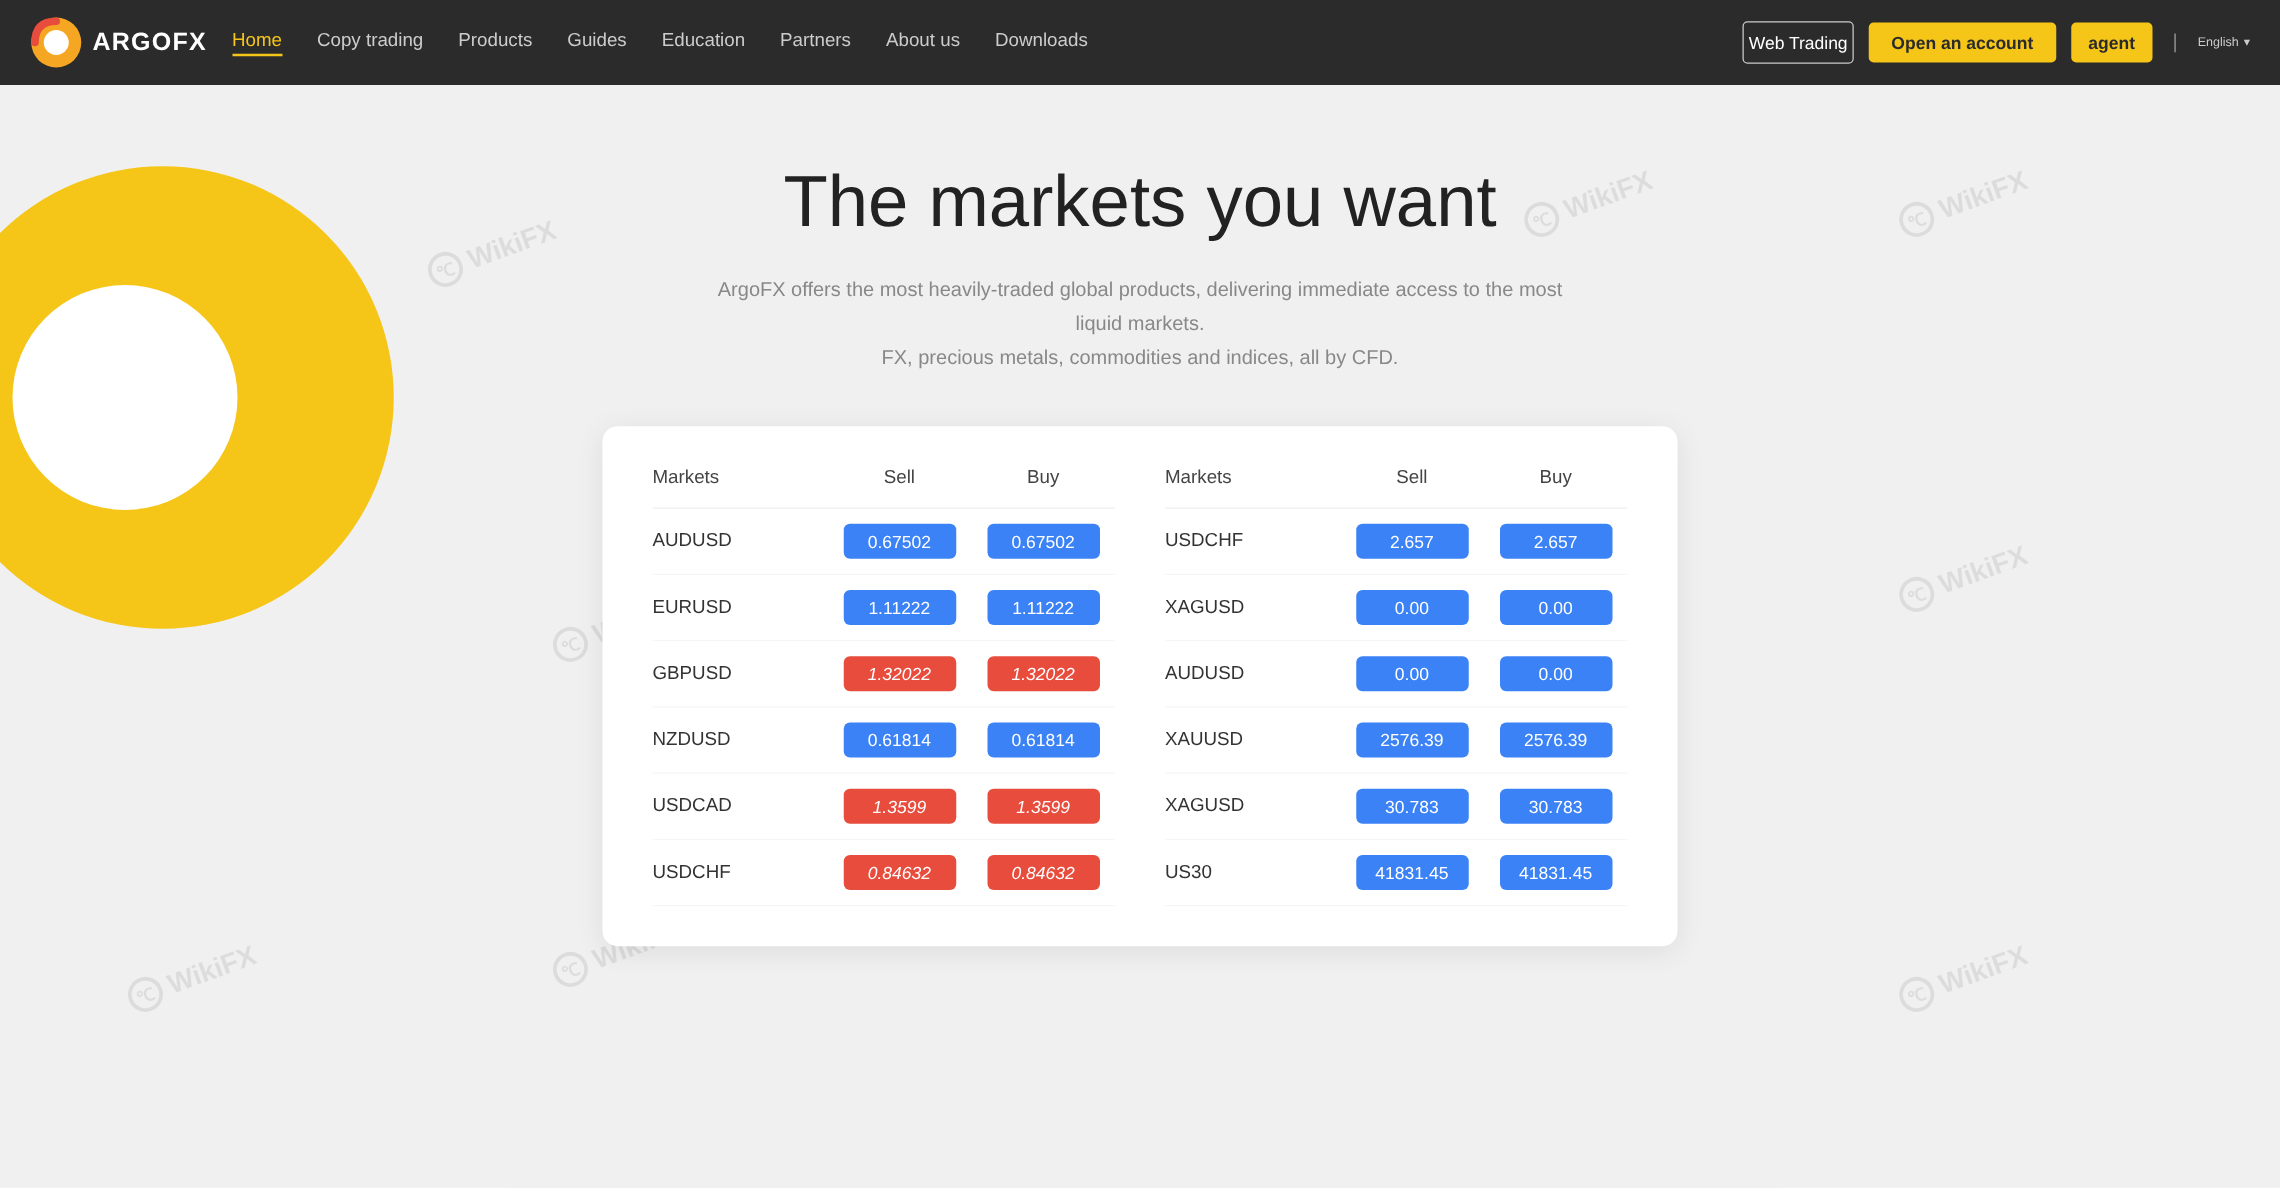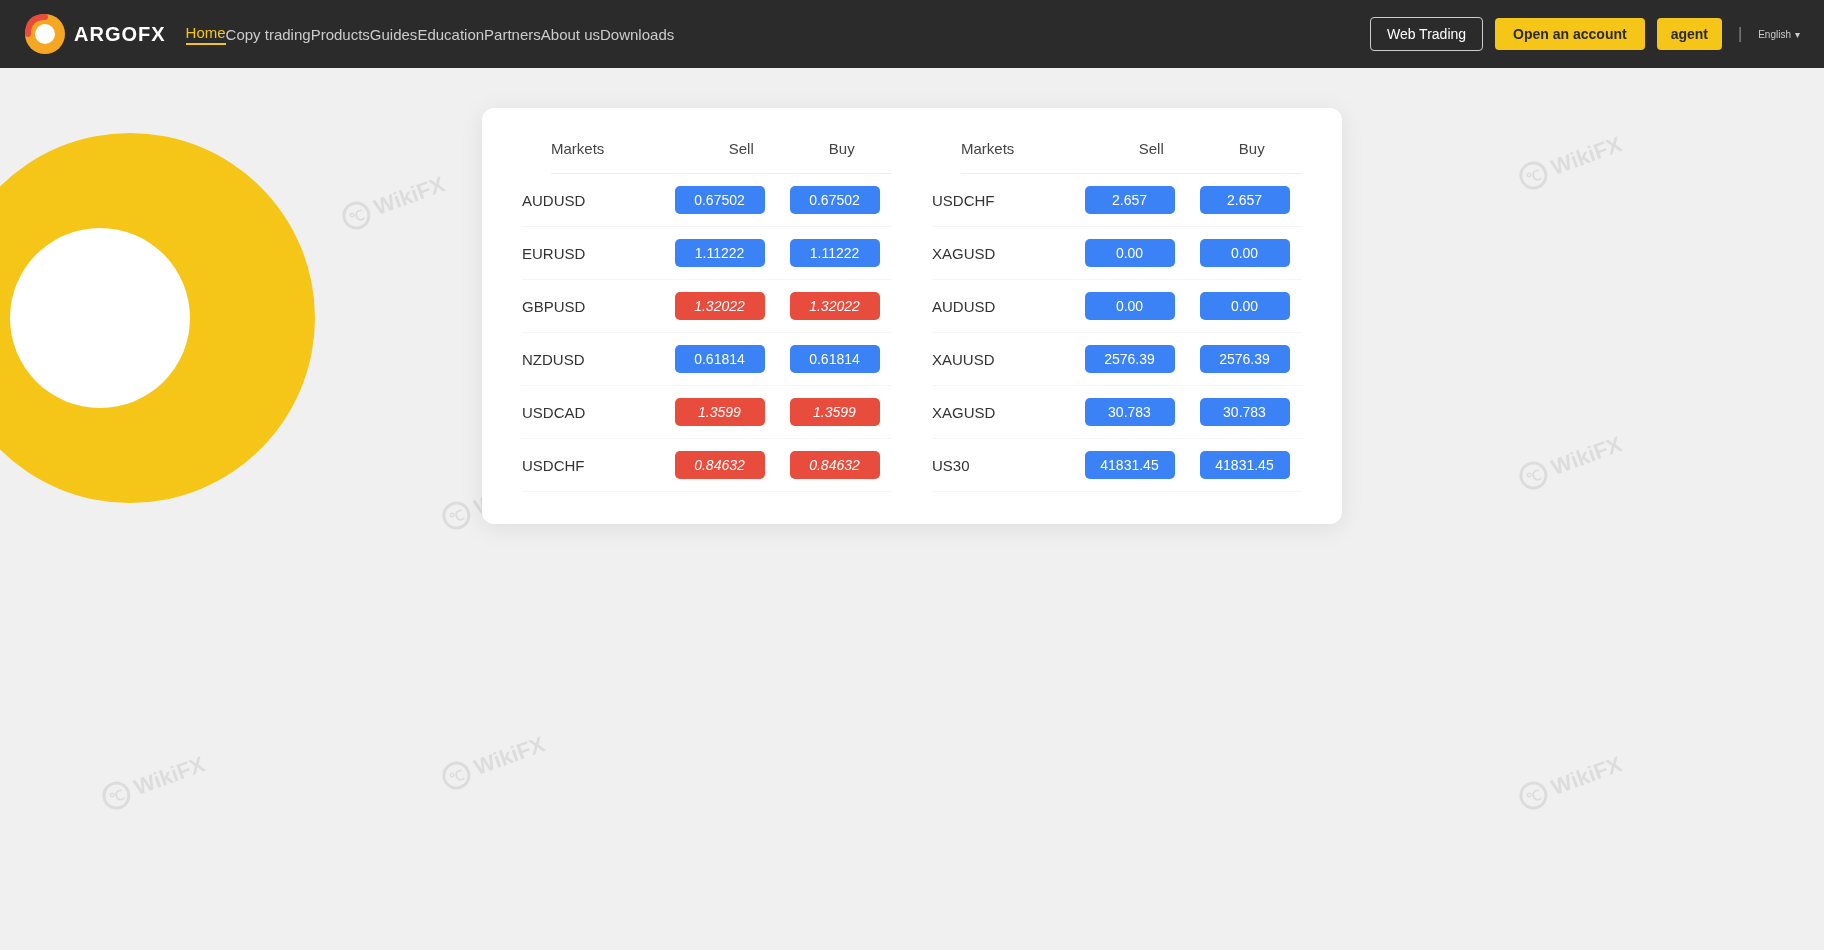--- a/index.html
+++ b/index.html
@@ -27,21 +27,22 @@
       margin-right: 8px;
     }
     .logo-text {
       color: white;
       font-size: 20px;
       font-weight: bold;
       letter-spacing: 1px;
     }
     .nav-links {
       display: flex;
-      align-items: center;
+      align-items: flex-start;
+      gap: 28px;
       flex: 1;
     }
     .nav-link {
       color: #cccccc;
       text-decoration: none;
       font-size: 15px;
       cursor: pointer;
     }
     .nav-link.active {
       color: #f5c518;
@@ -50,21 +51,21 @@
     }
     .nav-actions {
       display: flex;
       align-items: center;
       gap: 12px;
     }
     .btn-web-trading {
       background: transparent;
       border: 1px solid #cccccc;
       color: white;
-      padding: 8px 16px;
+      padding: 8px 4px;
       border-radius: 4px;
       cursor: pointer;
       font-size: 14px;
       margin-left: 23px;
     }
     .btn-open-account {
       background: #f5c518;
       border: none;
       color: #2b2b2b;
       padding: 8px 18px;
@@ -189,21 +190,20 @@
     }
     .market-col {
       display: flex;
       flex-direction: column;
     }
     .col-headers {
       display: grid;
       grid-template-columns: 140px 1fr 1fr;
       padding: 0 0 16px 0;
       border-bottom: 1px solid #eee;
-      margin-left: 29px;
     }
     .col-header {
       font-size: 15px;
       color: #444;
       font-weight: 400;
       text-align: center;
     }
     .col-header:first-child {
       text-align: left;
     }
@@ -306,20 +306,27 @@
 
   <div class="circle-decoration">
     <svg viewBox="0 0 380 380" width="380" height="380">
       <circle cx="190" cy="190" r="185" fill="#f5c518"></circle>
       <circle cx="160" cy="190" r="90" fill="white"></circle>
 
       <path d="M 5 190 A 185 185 0 0 1 35 80" stroke="#e74c3c" stroke-width="30" fill="none" stroke-linecap="round"></path>
     </svg>
   </div>
 
+  <div class="hero-text">
+    <h1 class="hero-title">The markets you want</h1>
+    <p class="hero-subtitle">
+      <span>ArgoFX offers the most heavily-traded global products, delivering immediate access to the most liquid markets.</span><br>
+      <span>FX, precious metals, commodities and indices, all by CFD.</span>
+    </p>
+  </div>
 
   <div class="markets-card">
     <div class="markets-grid">
 
       <div class="market-col">
         <div class="col-headers">
           <span class="col-header">Markets</span>
           <span class="col-header">Sell</span>
           <span class="col-header">Buy</span>
         </div>

